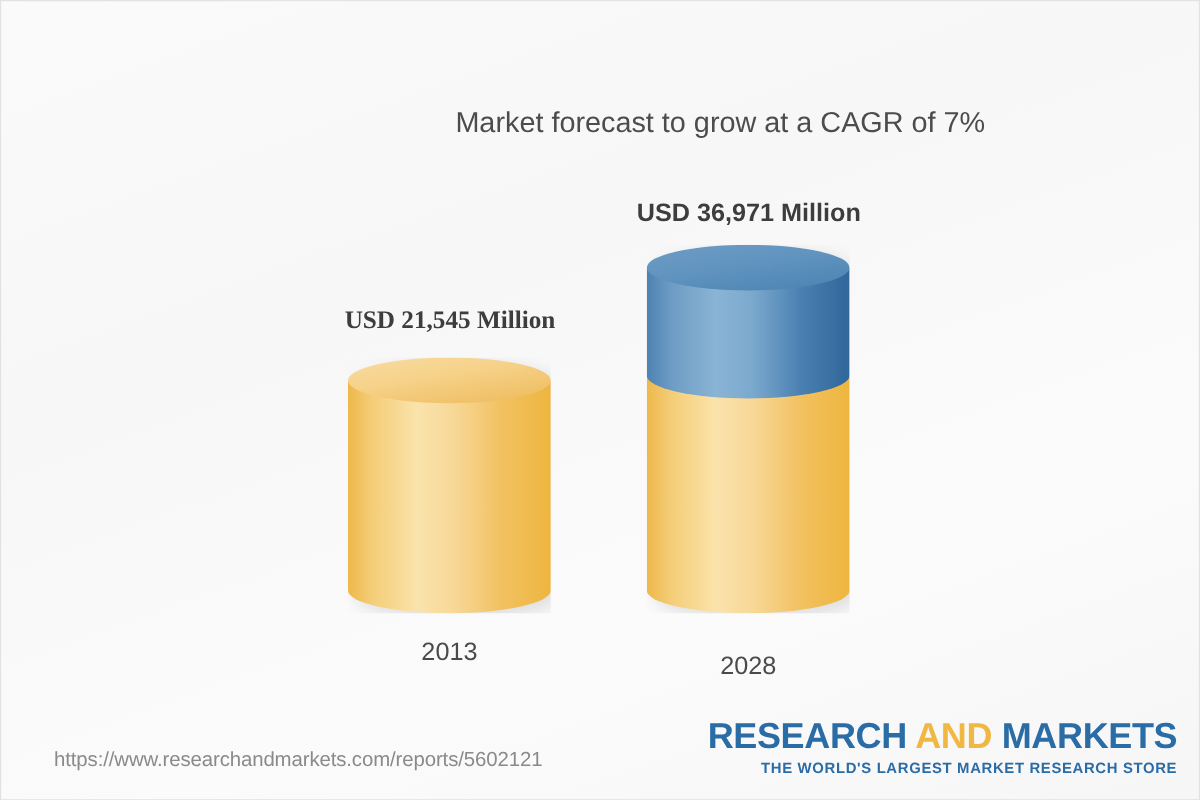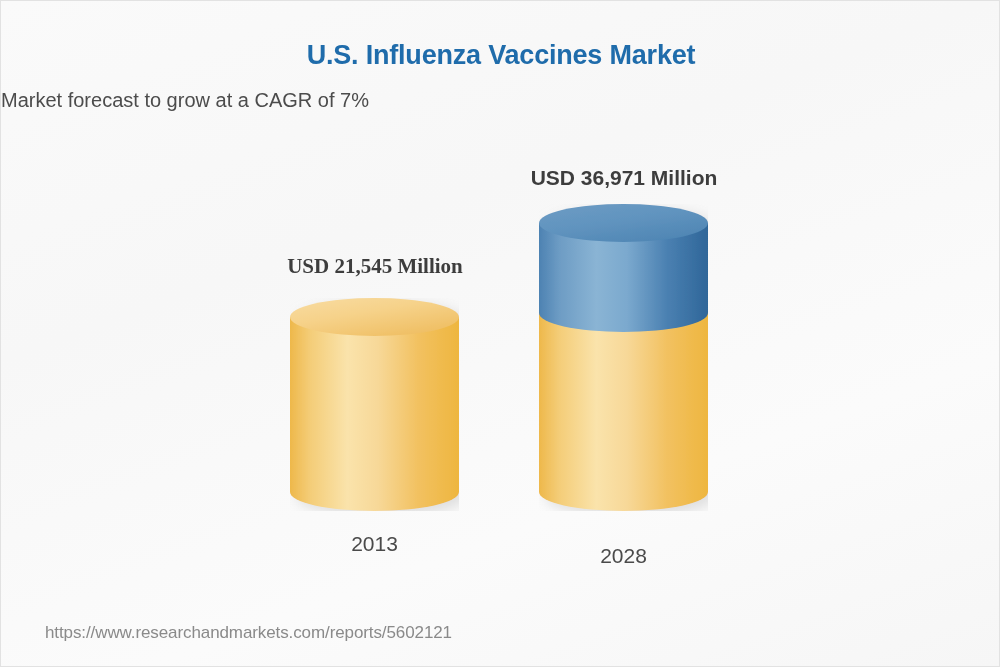--- a/index.html
+++ b/index.html
@@ -33,22 +33,22 @@
     font-size: 27px;
     font-weight: bold;
     color: #1f6cab;
     letter-spacing: -0.2px;
   }
   #chart-subtitle {
     position: absolute;
     left: 0;
     top: 88px;
     width: 820px;
-    text-align: left;
-    font-size: 20px;
+    text-align: right;
+    font-size: 24px;
     font-weight: normal;
     color: #4c4c4c;
   }
 
   
   #plot-area {
     position: absolute;
     left: 0;
     top: 0;
     width: 1000px;
@@ -109,21 +109,20 @@
     letter-spacing: 0.55px;
     color: #2a6ca6;
     white-space: nowrap;
   }
 </style>
 </head>
 <body>
 
 <div id="chart-card">
 
-  <div id="chart-title">U.S. Influenza Vaccines Market</div>
   <div id="chart-subtitle">Market forecast to grow at a CAGR of 7%</div>
 
   <div id="plot-area">
 
     <div class="value-label" style="left:189px; top:253px; width:370px;font-family:Liberation Serif, serif;">USD 21,545 Million</div>
 
     <div class="cyl-wrap" style="left:289px; top:297px; width:169px; height:213px;">
       <svg width="169" height="213" viewBox="0 0 169 213">
         <defs>
           <linearGradient id="yellowBody" x1="0" y1="0" x2="1" y2="0">
@@ -198,14 +197,18 @@
         </g>
       </svg>
     </div>
 
     <div class="year-label" style="left:538px; top:543px; width:169px;">2028</div>
 
   </div>
 
   <a id="footer-url" href="#" style="text-decoration:none;">https://www.researchandmarkets.com/reports/5602121</a>
 
+  <div id="logo">
+    <div id="logo-main"><span>RESEARCH </span><span id="logo-and">AND</span><span> MARKETS</span></div>
+    <div id="logo-tagline">THE WORLD'S LARGEST MARKET RESEARCH STORE</div>
+  </div>
 
 </div>
 
 </body></html>

